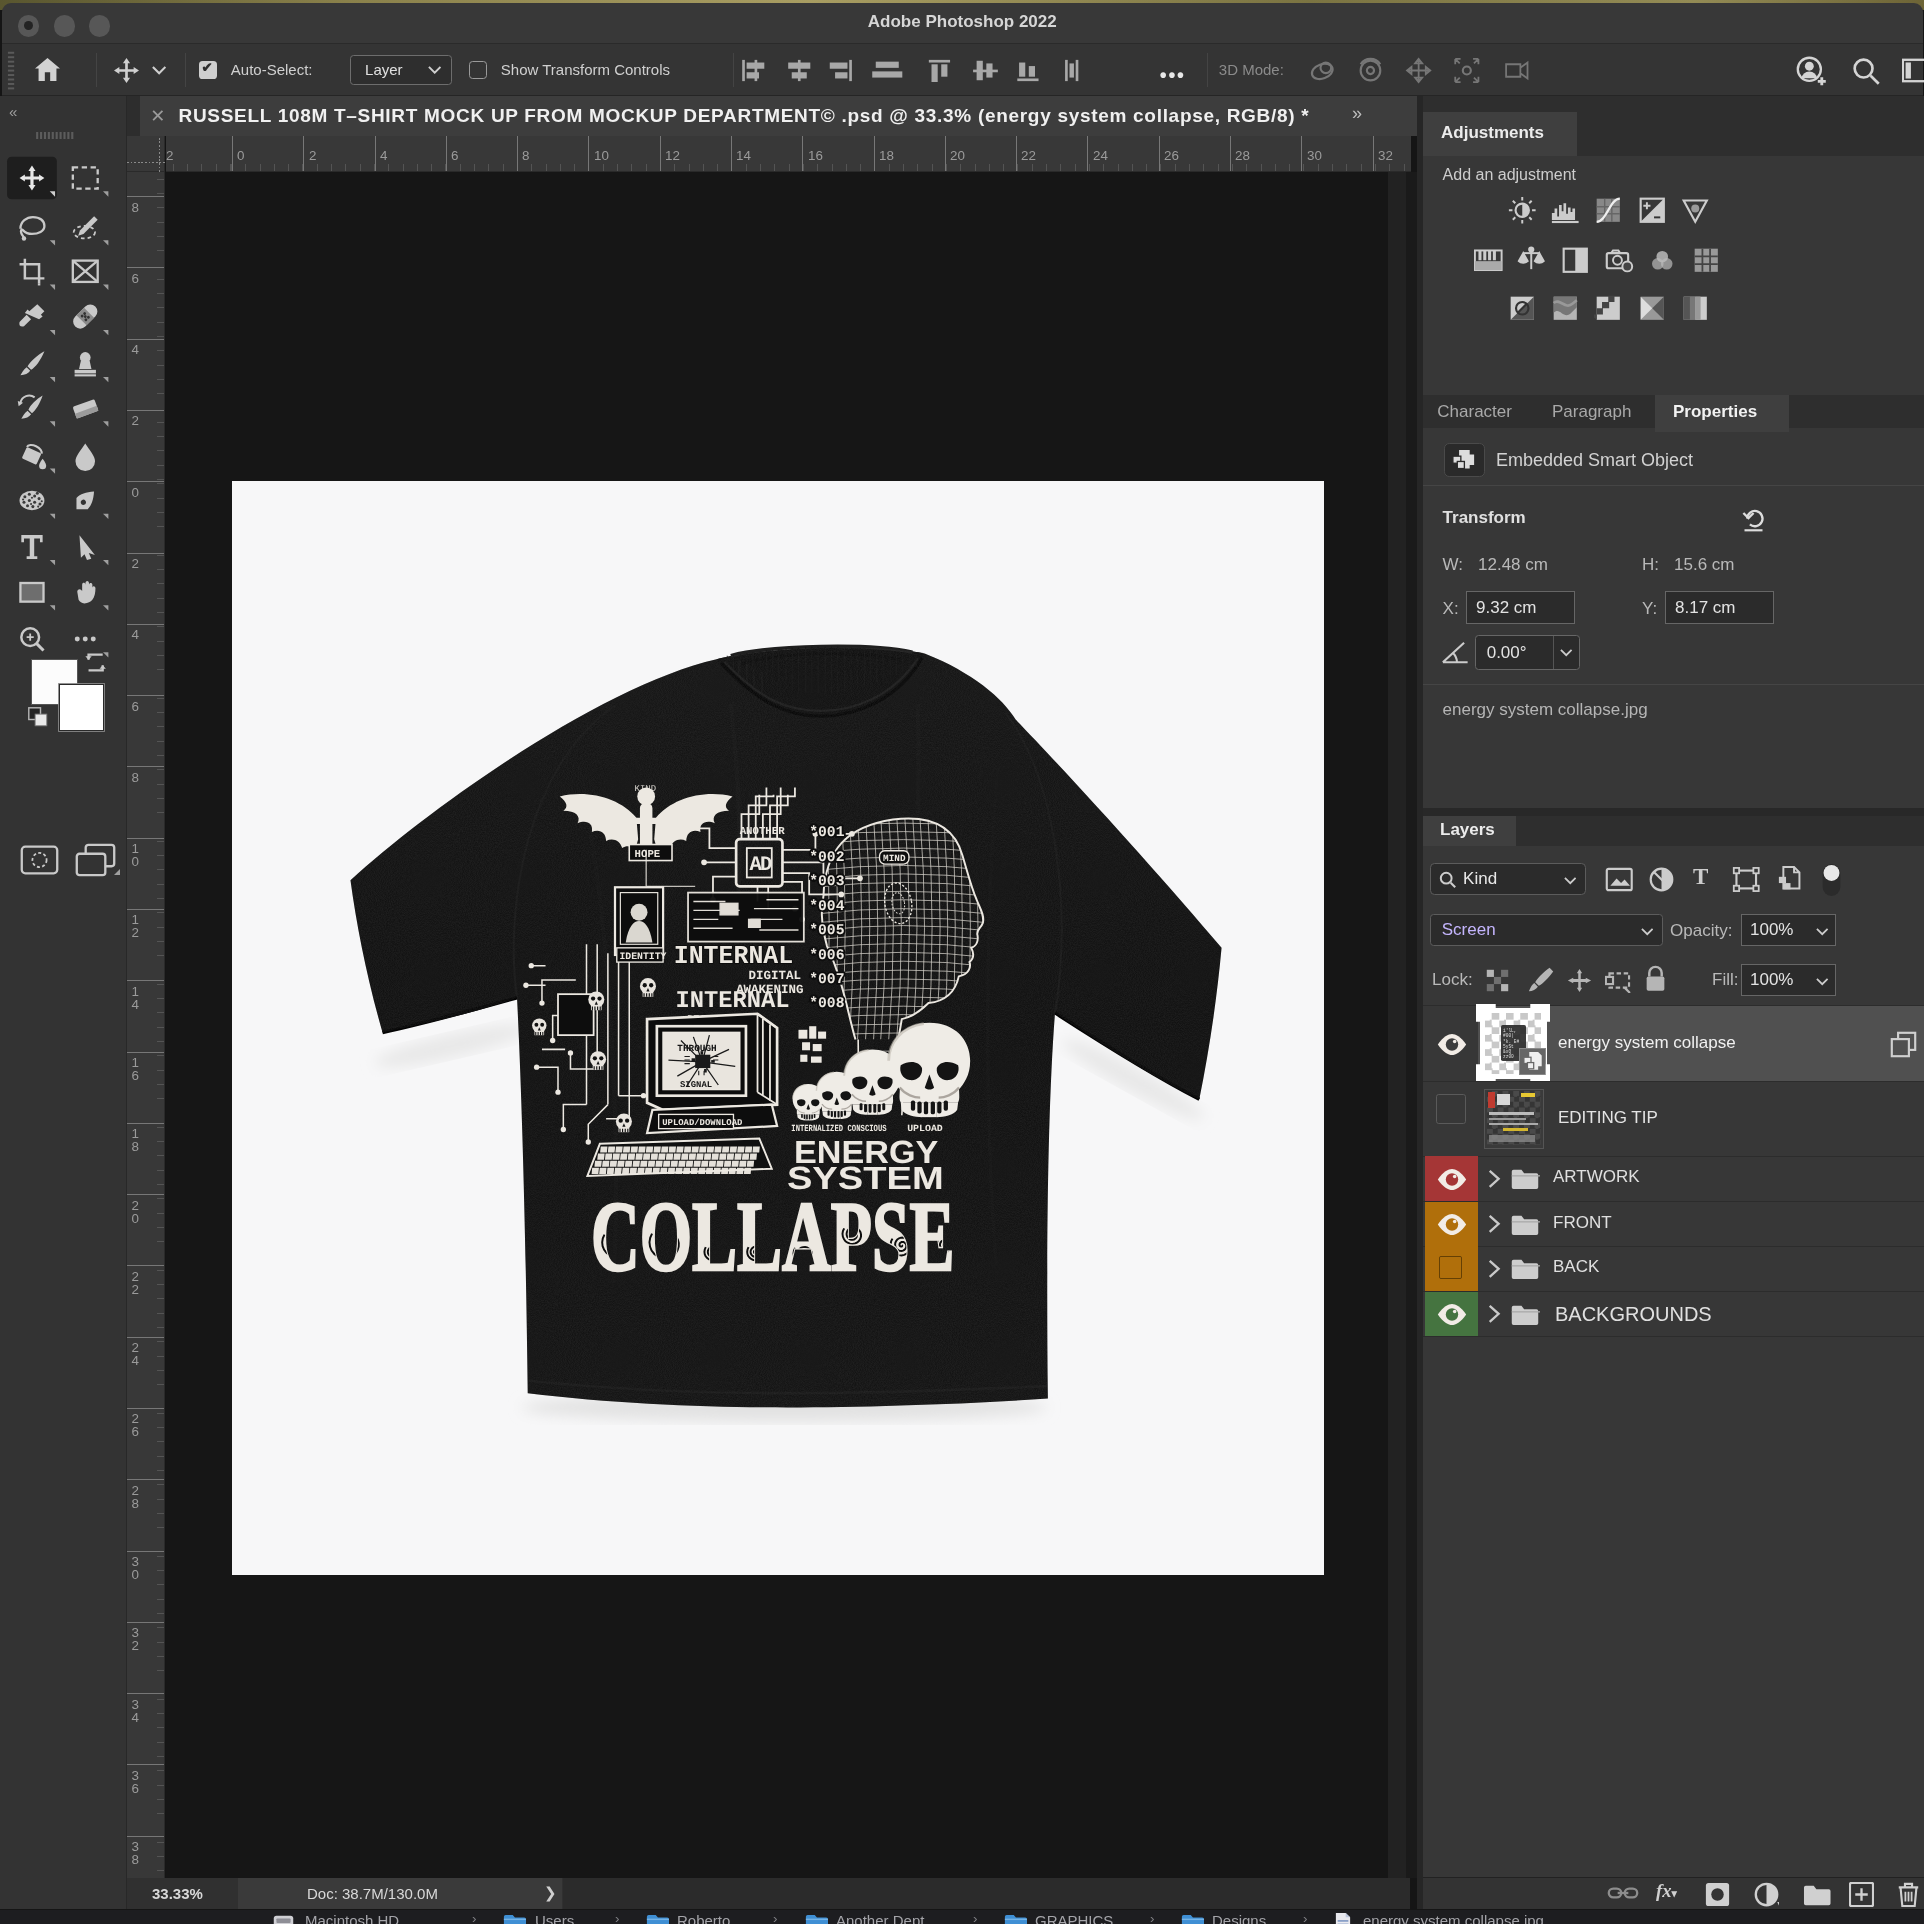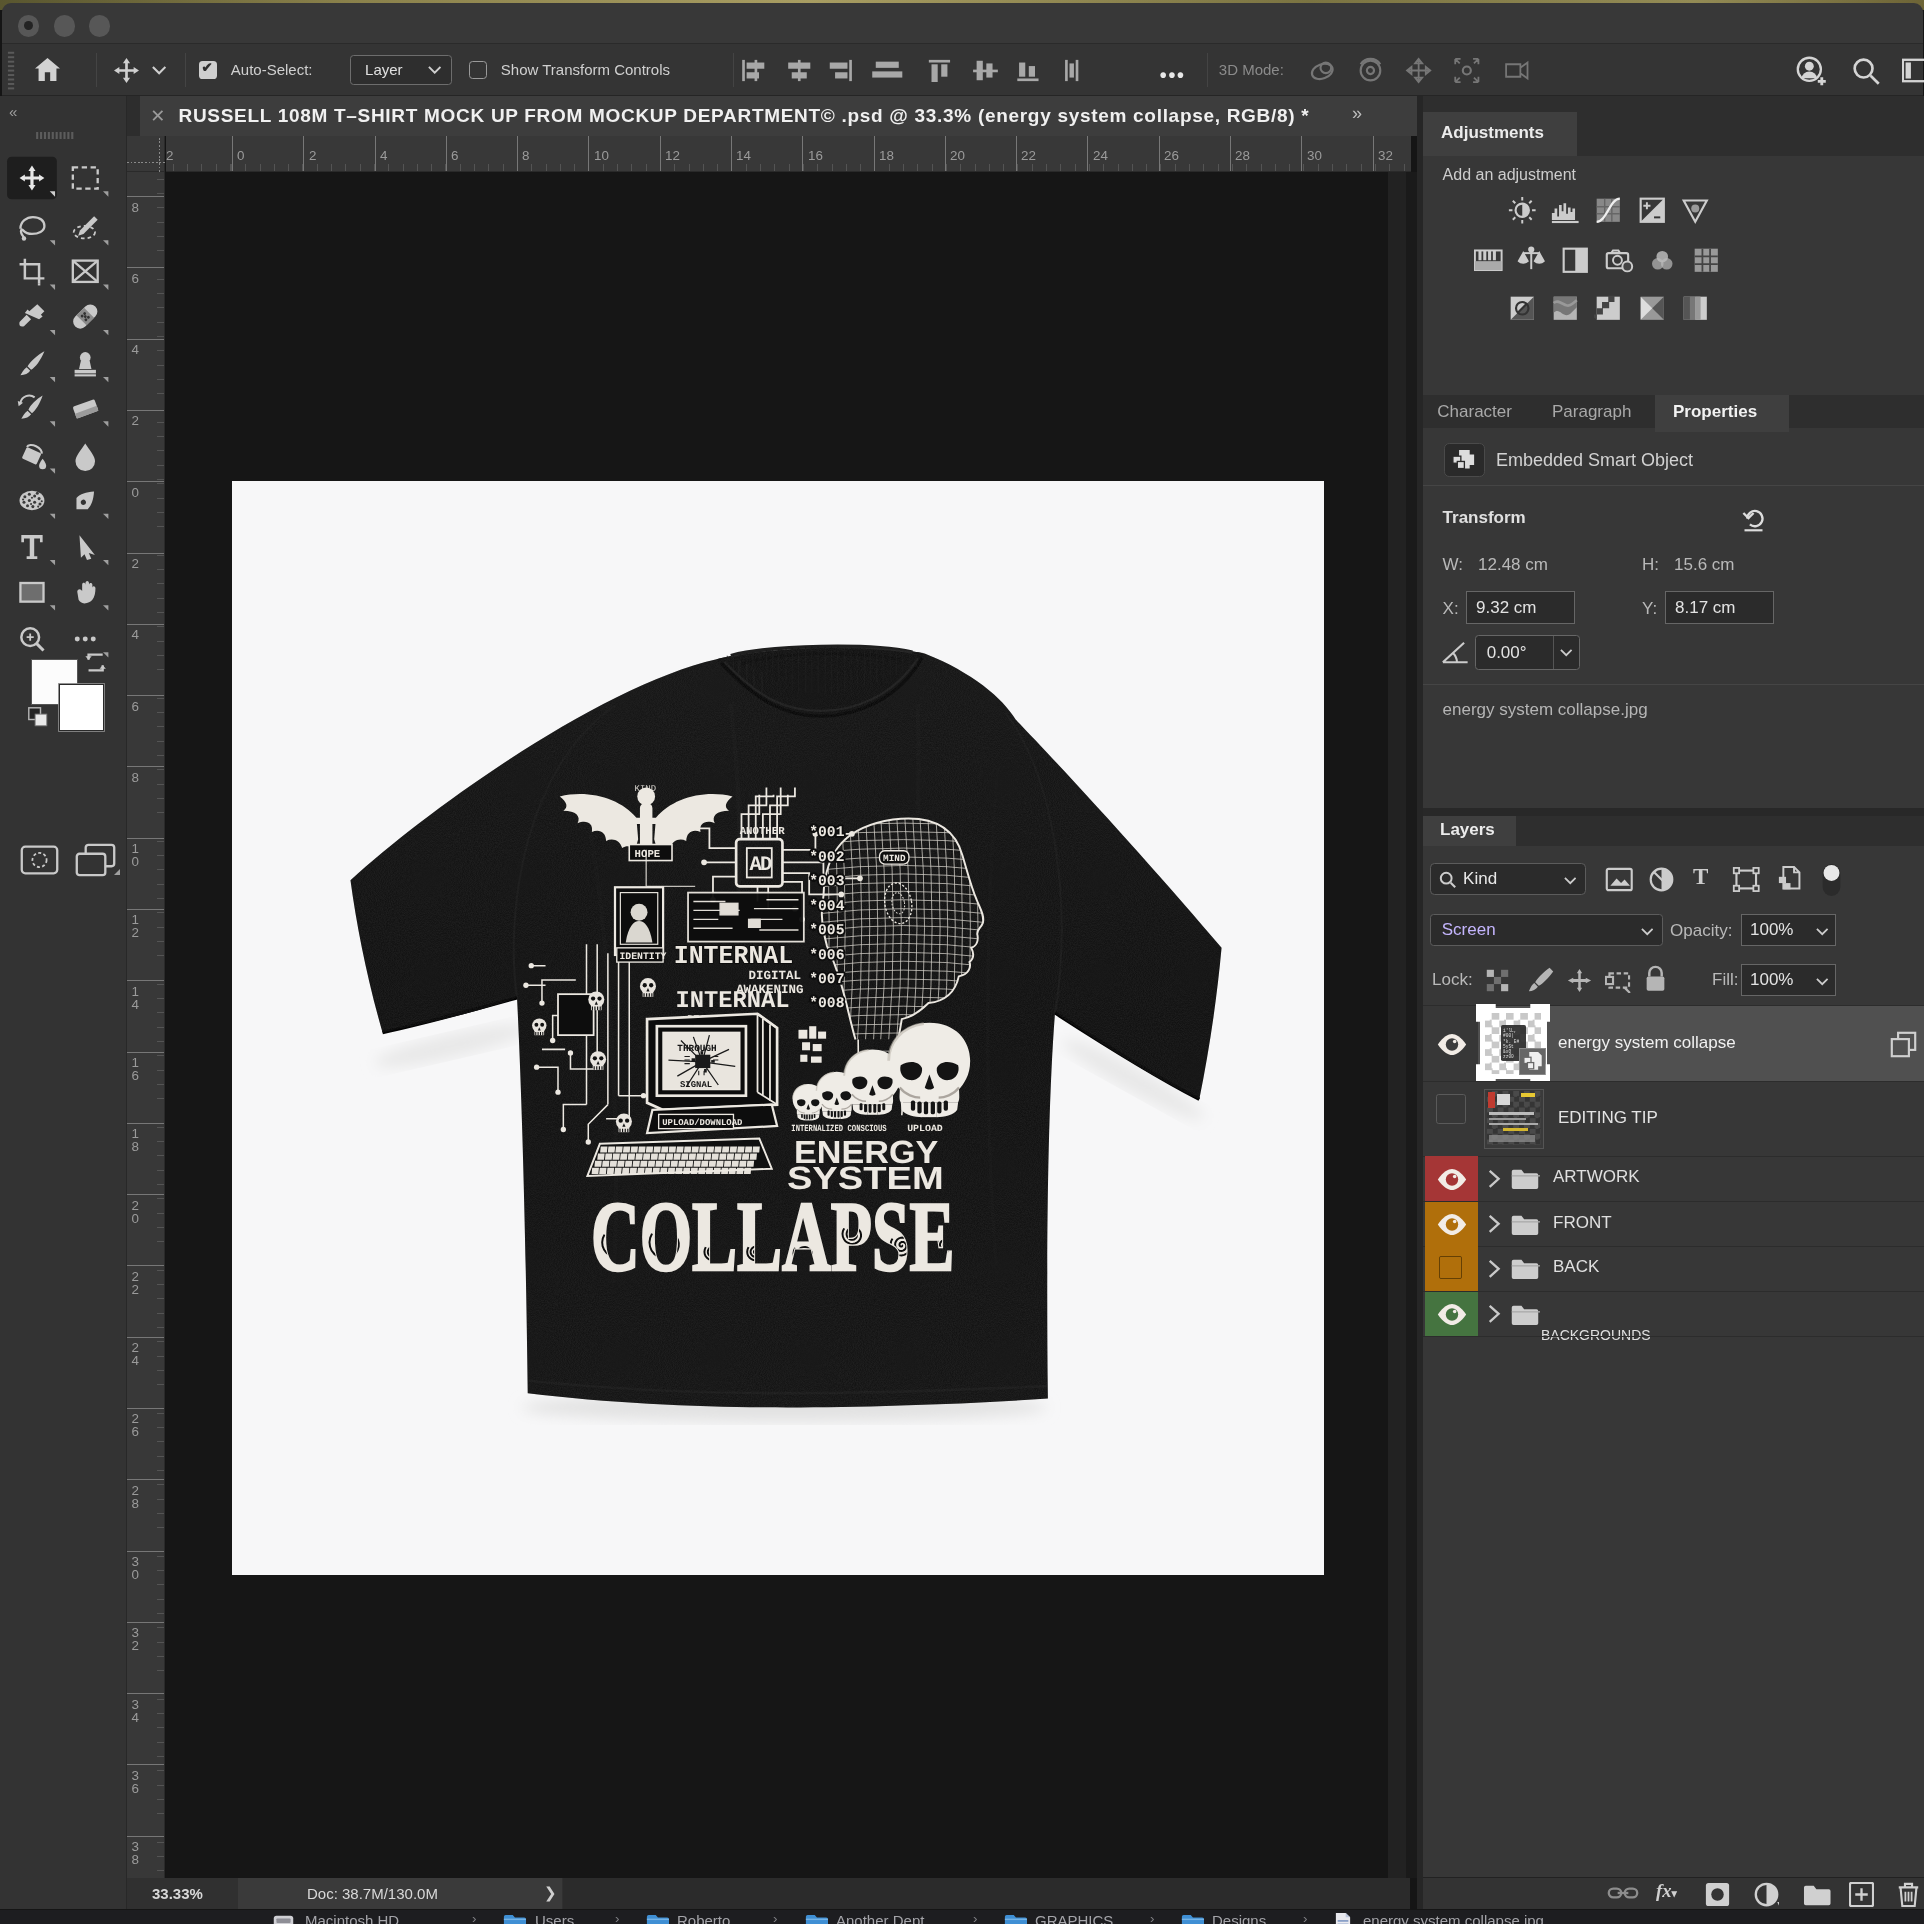--- a/index.html
+++ b/index.html
@@ -51,20 +51,21 @@
 #bottomsliver{left:0;top:1910px;width:1925px;height:15px;background:#1d1d20;overflow:hidden;}
 </style></head>
 <body>
 <div id="page">
   <div class="abs" id="desksliver"></div>
   <div class="abs" id="titlebar">
     <div class="tl t1"></div>
       <div class="tl t2"></div>
       <div class="tl t3"></div>
     <div class="dot"></div>
+    <div id="titletext">Adobe Photoshop 2022</div>
   </div>
   <div class="abs" id="optionsbar">
     <svg class="abs" style="left:5.3px;top:6.2px" width="9" height="41" viewBox="0 0 10 46">
         <g fill="#5a5a5a">
           <rect x="1" y="2" width="7" height="2.2"></rect>
           <rect x="1" y="7" width="7" height="2.2"></rect>
           <rect x="1" y="12" width="7" height="2.2"></rect>
           <rect x="1" y="17" width="7" height="2.2"></rect>
           <rect x="1" y="22" width="7" height="2.2"></rect>
           <rect x="1" y="27" width="7" height="2.2"></rect>
@@ -1224,21 +1225,21 @@
           <circle cx="18" cy="13" r="7" fill="#457440"></circle>
           <circle cx="21" cy="9.5" r="2" fill="#f2ece6"></circle>
         </svg></div>
   <svg style="position:absolute;left:64px;top:1208px" width="14.3" height="19.6" viewBox="0 0 16 22">
         <path d="M3 2 L13 11 L3 20" stroke="#c9c9c9" stroke-width="2.6" fill="none"></path>
       </svg>
   <div style="position:absolute;left:87px;top:1206px;"><svg width="30" height="25" viewBox="0 0 34 28">
           <path d="M2 6 a2 2 0 0 1 2-2 h9 l3 4 h14 a2 2 0 0 1 2 2 v14 a2 2 0 0 1 -2 2 h-26 a2 2 0 0 1 -2 -2 Z" fill="#cdcdcd"></path>
           <path d="M2 11 h32" stroke="#a9a9a9" stroke-width="1.5"></path>
         </svg></div>
-  <div style="position:absolute;left:118px;top:1207px;font-size:14px;color:#e0e0e0;margin-top:24px;">BACKGROUNDS</div>
+  <div style="position:absolute;left:132px;top:1207px;font-size:20px;color:#e0e0e0;">BACKGROUNDS</div>
   <div style="position:absolute;left:0;top:1240px;width:502px;height:0.9px;background:#2c2c2c;"></div>
   <div style="position:absolute;left:0;top:1781px;width:502px;height:32px;background:#333333;border-top:0.9px solid #222;"></div>
   <svg style="position:absolute;left:184px;top:1788px" width="32" height="18" viewBox="0 0 36 20">
         <g fill="none" stroke="#8d8d8d" stroke-width="2.6">
           <rect x="2" y="5" width="14" height="10" rx="5"></rect>
           <rect x="20" y="5" width="14" height="10" rx="5"></rect>
           <path d="M12 10 h12"></path>
         </g>
       </svg>
   <div style="position:absolute;left:233px;top:1784px;font-size:18.7px;font-style:italic;font-weight:bold;color:#d0d0d0;font-family:'Liberation Serif',serif;">fx<span style="font-size:10.7px;font-style:normal;">▾</span></div>

